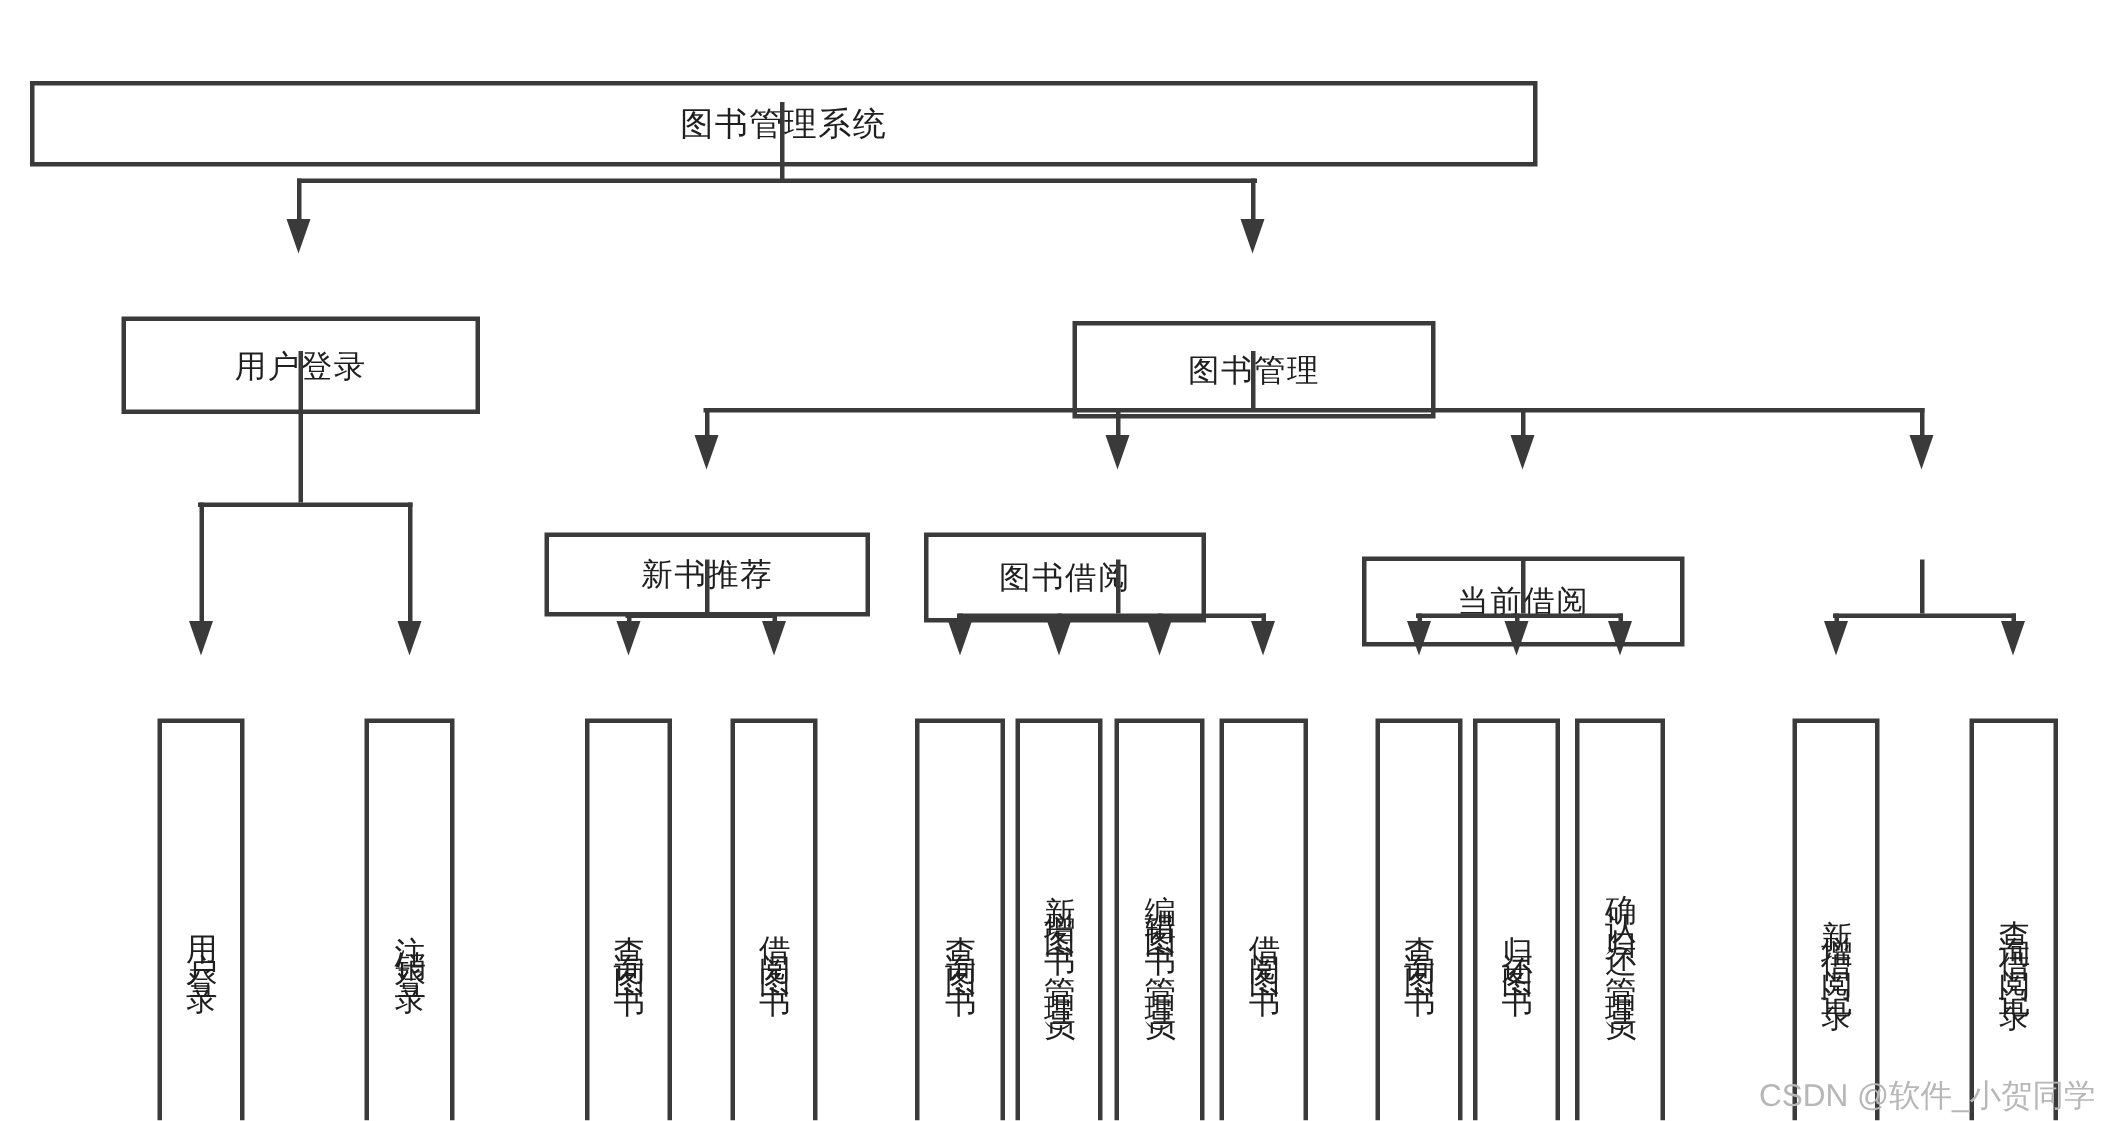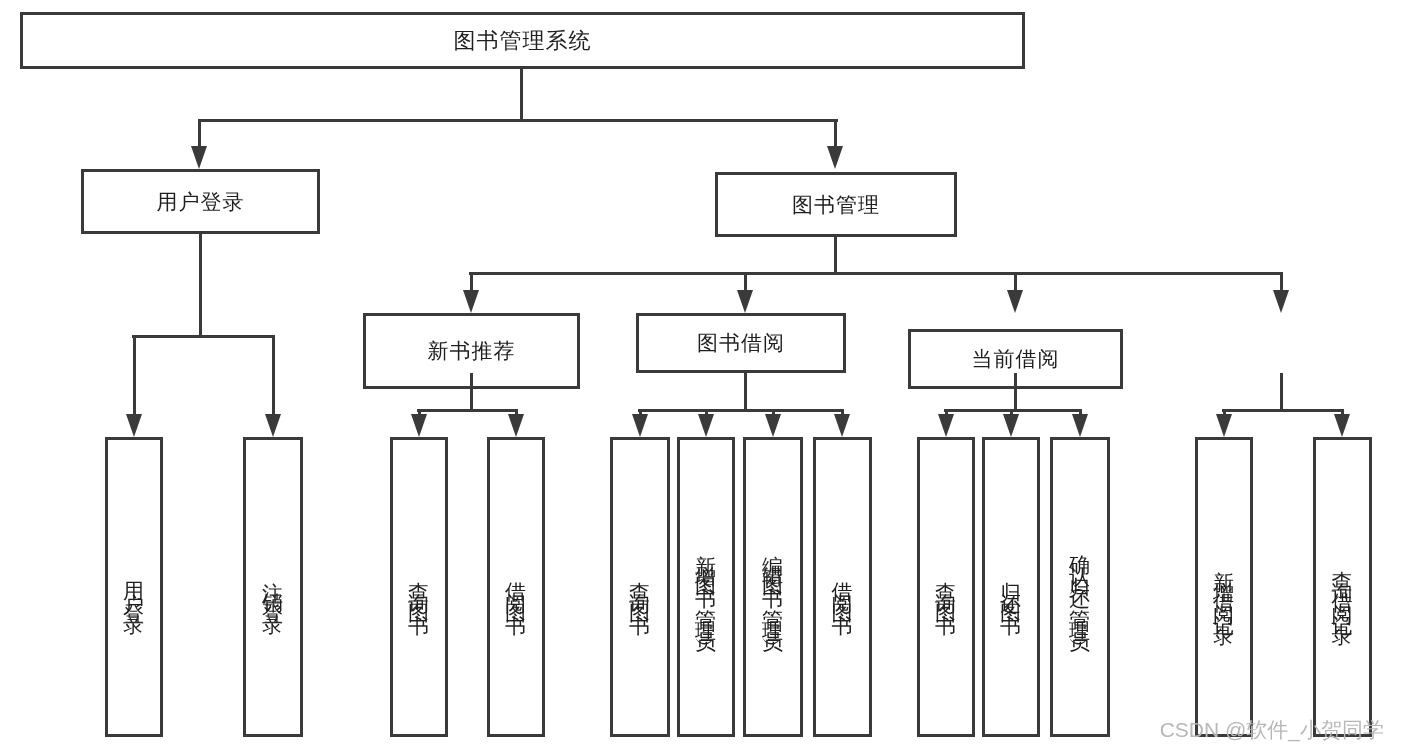--- a/index.html
+++ b/index.html
@@ -10,38 +10,38 @@
   }
   html,body{margin:0;padding:0;background:var(--bg);}
   #stage{
     position:relative;width:1405px;height:747px;background:var(--bg);
     font-family:"Liberation Sans","DejaVu Sans",sans-serif;
     overflow:hidden;
   }
   .box{
     position:absolute;box-sizing:border-box;background:var(--bg);
     border:3px solid var(--line);color:var(--text);
-    display:flex;align-items:center;justify-content:center;
+    display:flex;align-items:center;justify-content:center;margin-top:42px;
   }
   .hbox{font-size:21px;letter-spacing:1px;}
   .root{font-size:22px;}
   .vbox{
     writing-mode:vertical-rl;text-orientation:mixed;
     font-size:21px;letter-spacing:11px;line-height:1;
   }
   .hline,.vline{position:absolute;background:var(--line);}
   .hline{height:3px;}
   .vline{width:3px;}
   .arr{
     position:absolute;width:0;height:0;
     border-left:8px solid transparent;border-right:8px solid transparent;
     border-top:23px solid var(--line);
   }
   .watermark{
-    position:absolute;right:21px;top:716px;z-index:10;
+    position:absolute;right:8px;top:716px;z-index:10;
     font-size:21px;color:var(--wm);white-space:nowrap;
   }
 </style>
 </head>
 <body>
 
 <div id="stage">
 
   <div class="box hbox root" style="left:20px;top:12px;width:1005px;height:57px">
     <span>图书管理系统</span>
@@ -72,24 +72,24 @@
   <div class="hline" style="left:469px;top:272px;width:814px"></div>
   <div class="vline" style="left:470px;top:272px;height:19px"></div>
   <div class="arr" style="left:463px;top:290px"></div>
   <div class="vline" style="left:744px;top:272px;height:19px"></div>
   <div class="arr" style="left:737px;top:290px"></div>
   <div class="vline" style="left:1014px;top:272px;height:19px"></div>
   <div class="arr" style="left:1007px;top:290px"></div>
   <div class="vline" style="left:1280px;top:272px;height:19px"></div>
   <div class="arr" style="left:1273px;top:290px"></div>
 
-  <div class="box hbox" style="left:363px;top:313px;width:217px;height:76px">
+  <div class="box hbox" style="left:363px;top:313px;width:217px;height:56px">
     <span>新书推荐</span>
   </div>
-  <div class="box hbox" style="left:636px;top:313px;width:210px;height:60px">
+  <div class="box hbox" style="left:616px;top:313px;width:188px;height:60px">
     <span>图书借阅</span>
   </div>
   <div class="box hbox" style="left:908px;top:329px;width:215px;height:60px">
     <span>当前借阅</span>
   </div>
 
   <div class="vline" style="left:470px;top:373px;height:36px"></div>
   <div class="hline" style="left:417px;top:409px;width:101px"></div>
   <div class="vline" style="left:418px;top:409px;height:6px"></div>
   <div class="arr" style="left:411px;top:414px"></div>

